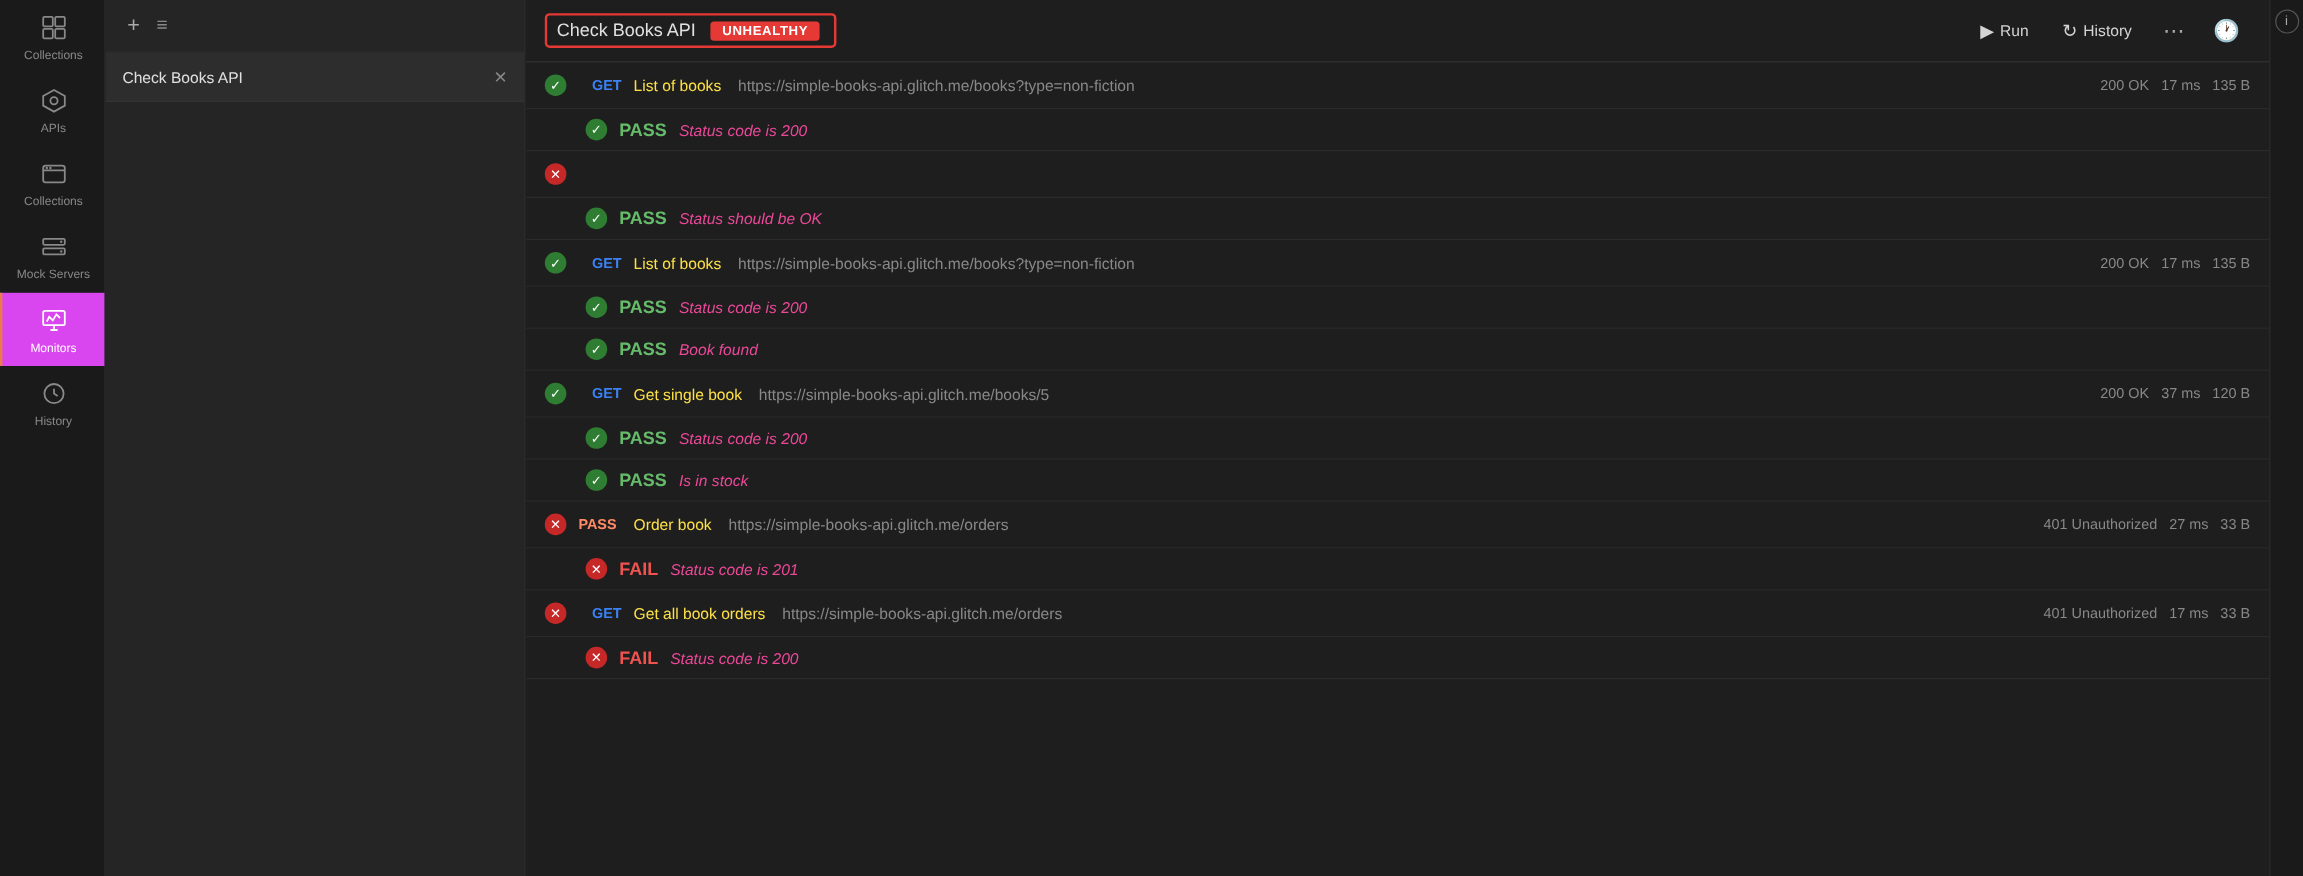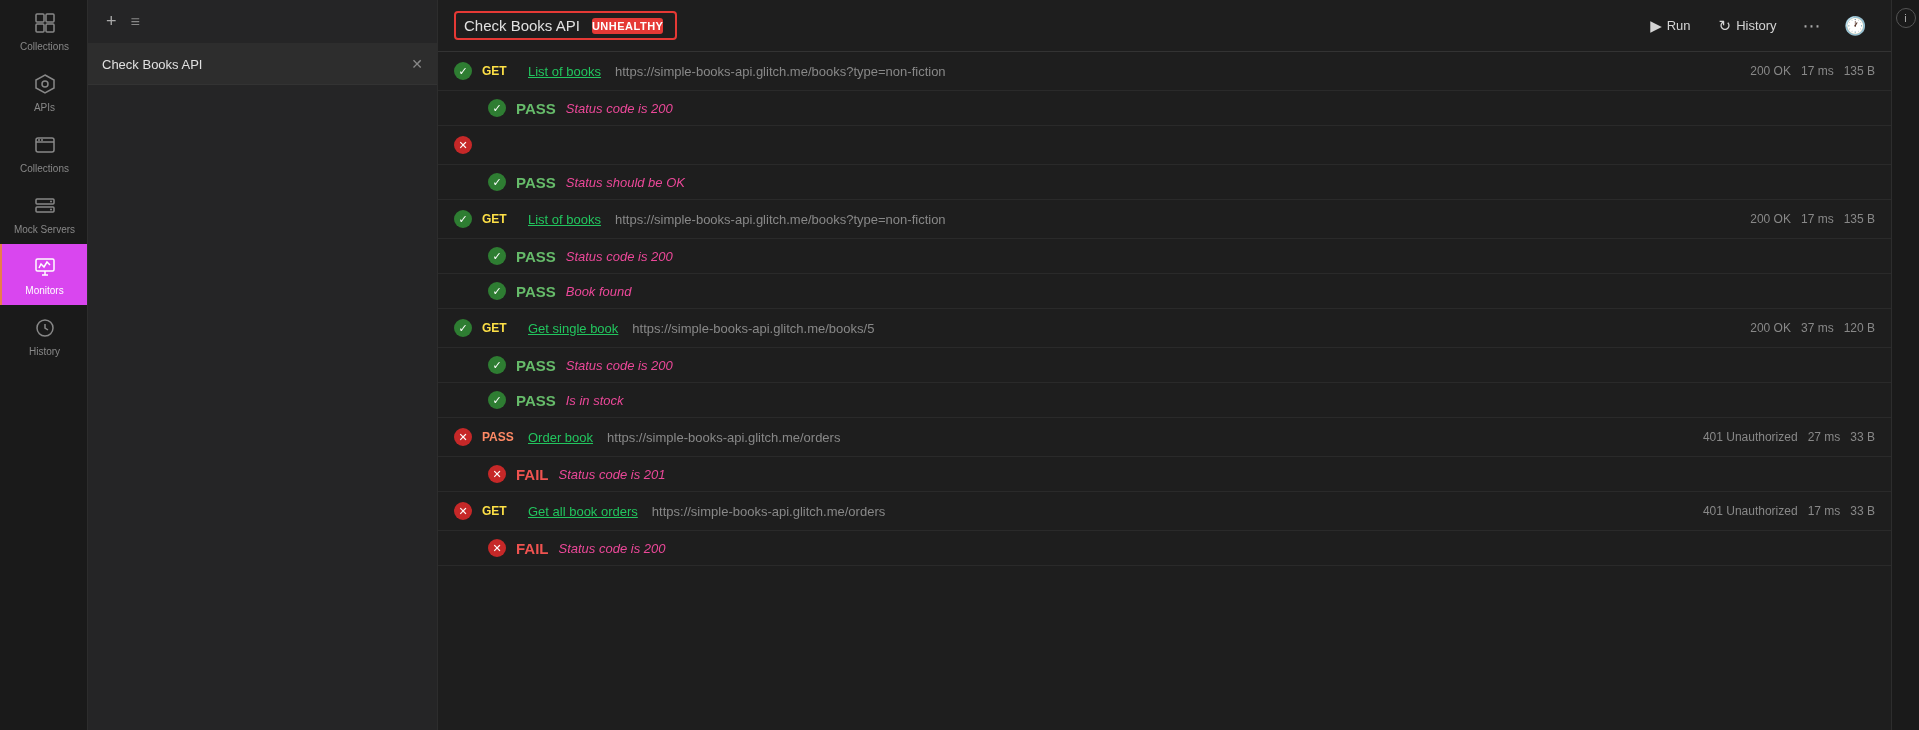--- a/index.html
+++ b/index.html
@@ -115,21 +115,21 @@
     .top-bar-title {
       color: #e0e0e0;
       font-size: 15px;
       font-weight: 500;
     }
     .status-badge {
       background: #e53935;
       color: #fff;
       font-size: 11px;
       font-weight: 700;
-      padding: 2px 0;
+      padding: 2px 10px;
       border-radius: 3px;
       letter-spacing: 0.5px;
     }
     .top-bar-right {
       display: flex;
       align-items: center;
       gap: 8px;
     }
     .run-btn {
       display: flex;
@@ -191,24 +191,24 @@
     .status-circle.fail {
       background: #c62828;
       color: #fff;
     }
 
     .method-badge {
       font-size: 12px;
       font-weight: 700;
       min-width: 36px;
     }
-    .method-badge.get { color: #fde047; }
+    .method-badge.get { color: #3b82f6; text-align: right; }
     .method-badge.post { color: #ff8a65; }
 
-    .request-name { color: #22c55e; text-decoration: underline; }
+    .request-name { color: #fde047; }
     .request-url { color: #888; margin-left: 4px; }
     .request-meta {
       margin-left: auto;
       display: flex;
       gap: 8px;
       color: #888;
       font-size: 12px;
       white-space: nowrap;
     }
 

